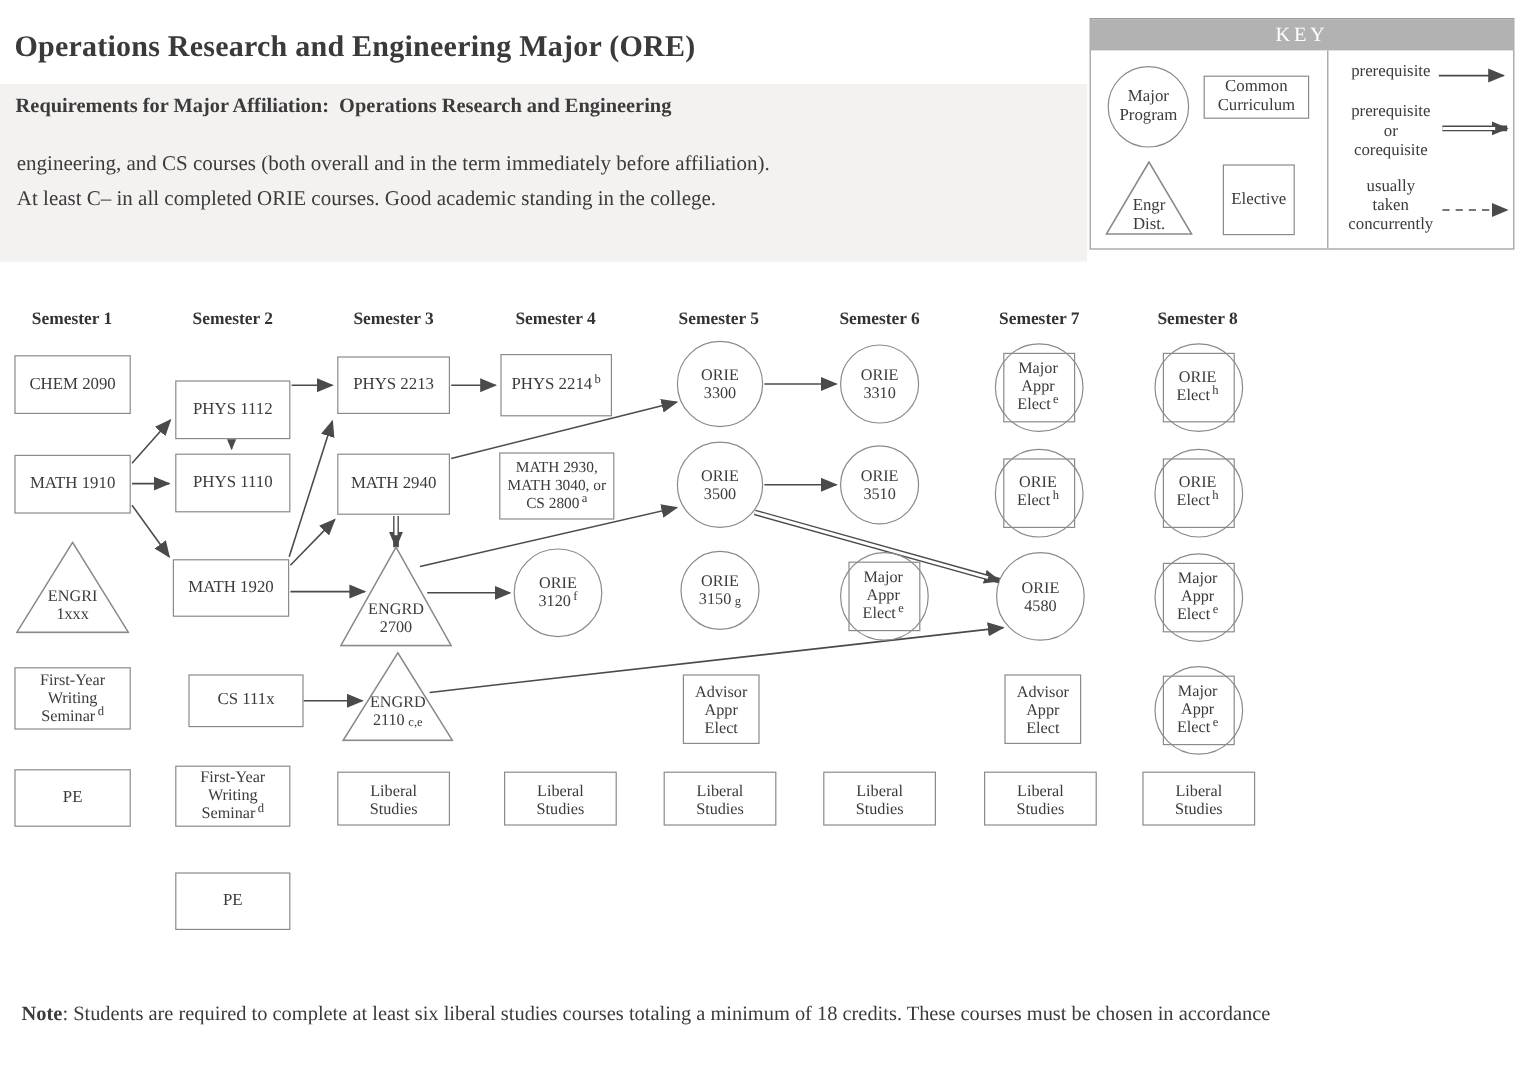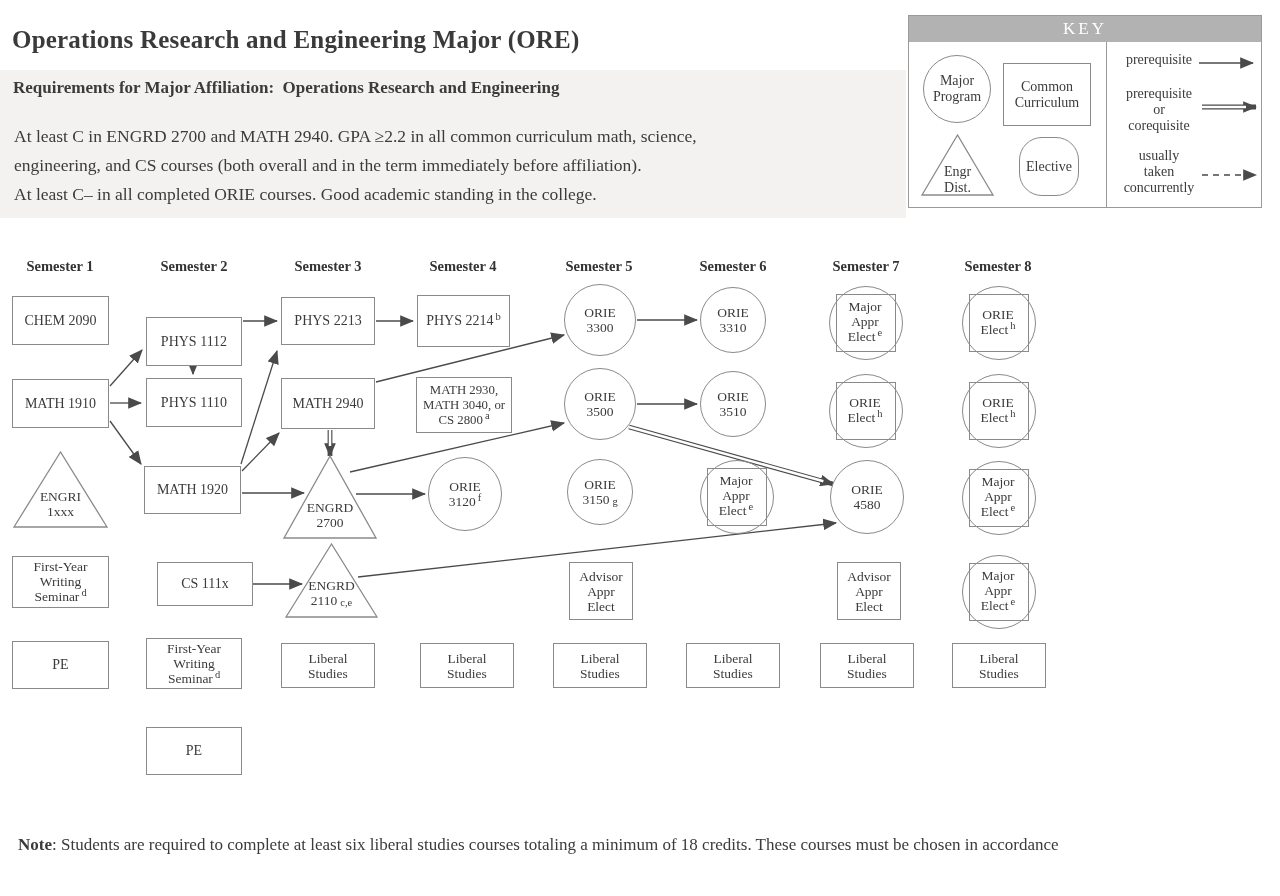--- a/index.html
+++ b/index.html
@@ -48,52 +48,51 @@
   .note-bold{font-weight:bold;}
 </style>
 </head>
 <body>
 
 <div class="canvas">
   <div class="req-bg"></div>
   <h1 class="title">Operations Research and Engineering Major (ORE)</h1>
   <div class="subtitle">Requirements for Major Affiliation:  Operations Research and Engineering</div>
   <div class="req-lines">
-    <div>At least C in ENGRD 2700 and MATH 2940. GPA ≥2.2 in all common curriculum math, science,</div>
     <div>engineering, and CS courses (both overall and in the term immediately before affiliation).</div>
     <div>At least C– in all completed ORIE courses. Good academic standing in the college.</div>
   </div>
 
   <div class="key-box">
     <div class="key-header">KEY</div>
     <div class="key-body">
       <div class="key-divider"></div>
       <div>
           <div class="key-shape ks-circle" style="left: 14px; top: 13px; width: 68px; height: 68px;">
             <div class="key-shape-label">
               <div>Major</div>
               <div>Program</div>
             </div>
           </div>
-          <div class="key-shape ks-rect" style="left: 94px; top: 21px; width: 88px; height: 63px;">
+          <div class="key-shape ks-rect" style="left: 94px; top: 21px; width: 88px; height: 36px;">
             <div class="key-shape-label">
               <div>Common</div>
               <div>Curriculum</div>
             </div>
           </div>
           <div class="key-shape ks-triangle" style="left: 12px; top: 92px; width: 73px; height: 62px;">
             <svg width="73" height="62">
               <polygon points="36.5,1 1,61 72,61" fill="none" stroke="#8a8a8a" stroke-width="1.3"></polygon>
             </svg>
             <div class="key-shape-label">
               <div>Engr</div>
               <div>Dist.</div>
             </div>
           </div>
-          <div class="key-shape ks-square" style="left: 110px; top: 95px; width: 60px; height: 59px; border-radius: 23px;">
+          <div class="key-shape ks-square" style="left: 110px; top: 95px; width: 60px; height: 59px;">
             <div class="key-shape-label">
               <div>Elective</div>
             </div>
           </div>
         </div>
       <div>
           <div class="key-arrow-label" style="left: 202px; top: 10px;">
             <div>prerequisite</div>
           </div>
           <svg width="62" height="18" class="key-arrow-svg" style="left: 288px; top: 12px;">

